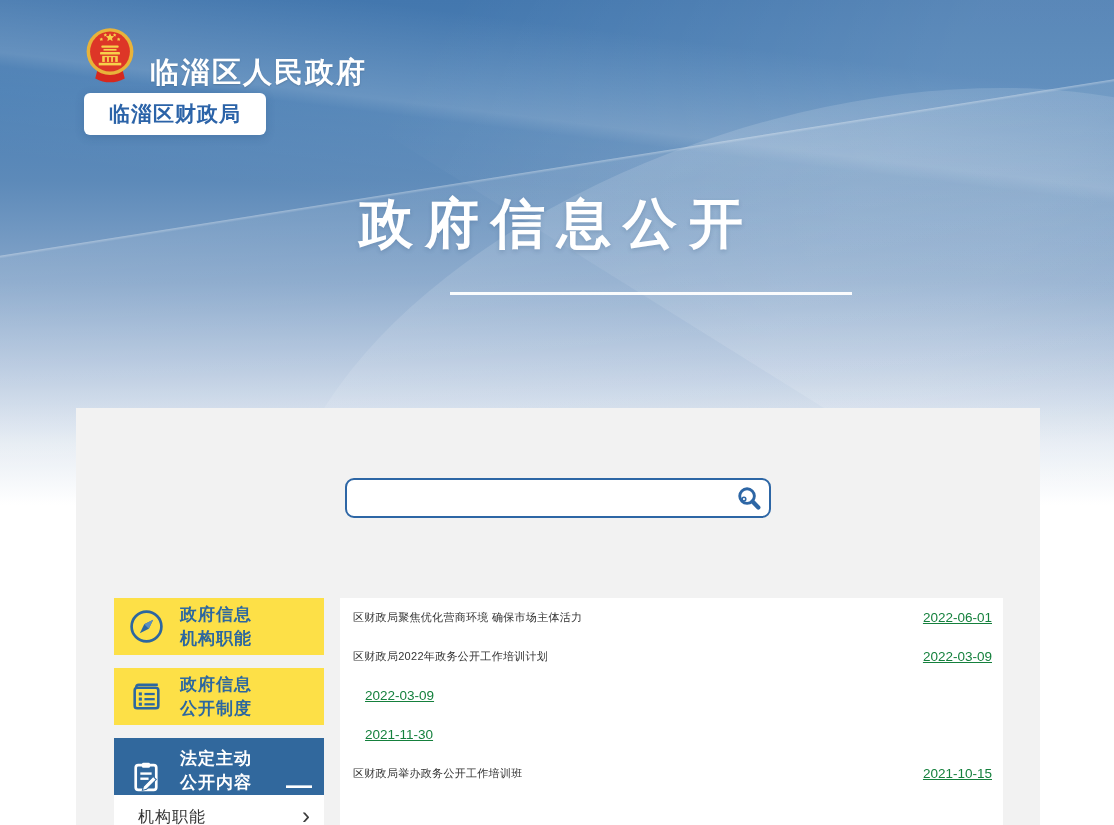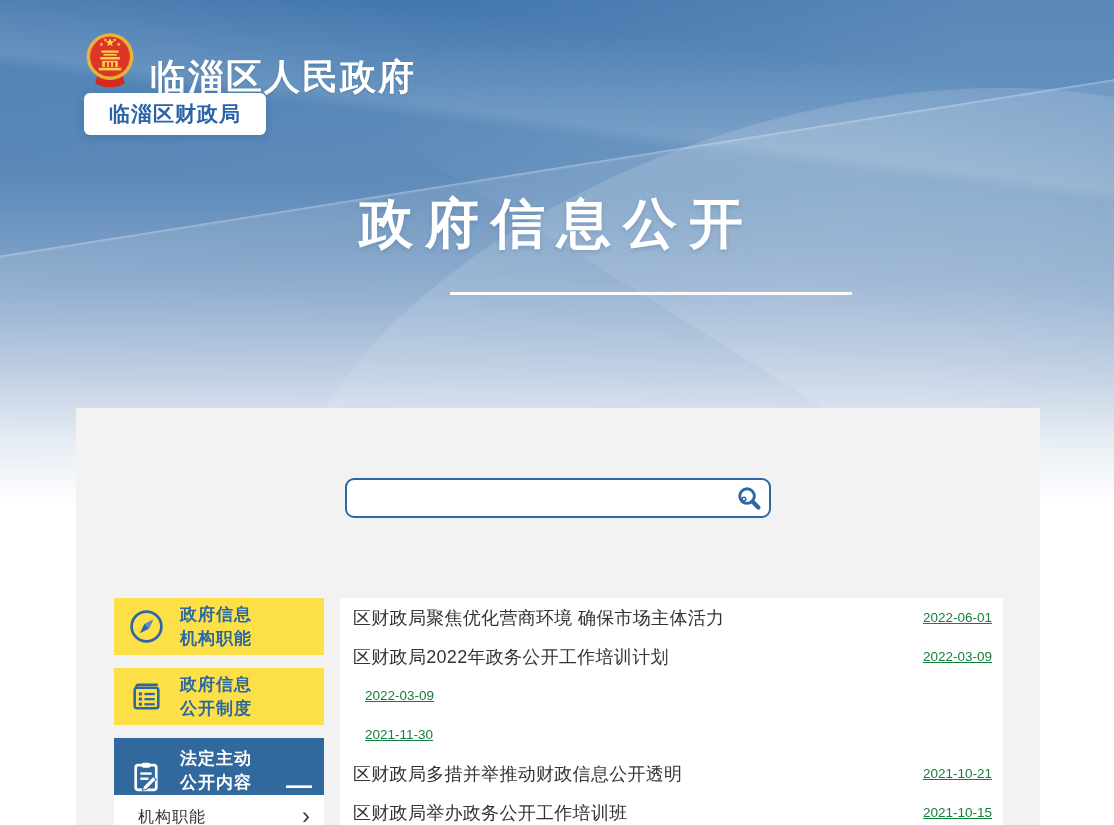--- a/index.html
+++ b/index.html
@@ -21,21 +21,21 @@
   .sw3 { right:-350px; top:-180px; width:1000px; height:620px; transform:rotate(32deg);
     background:linear-gradient(90deg,transparent 0%,rgba(255,255,255,.12) 45%,
                rgba(255,255,255,.12) 60%,transparent 100%); }
   .sw4 { right:-250px; top:120px; width:1100px; height:600px; border-radius:50%;
     transform:rotate(-18deg);
     background:linear-gradient(180deg,rgba(255,255,255,.14) 0%,rgba(255,255,255,.04) 55%,transparent 80%); }
 
   
   .site-home { position:absolute; left:84px; top:17px; display:flex; align-items:center; cursor:pointer; }
   .emblem { width:52px; height:58px; }
-  .site-name { margin-left:14px; color:#fff; font-size:36px; font-weight:bold; letter-spacing:2px;
+  .site-name { margin-left:14px; color:#fff; font-size:29px; font-weight:bold; letter-spacing:2px;
                text-shadow:0 1px 2px rgba(0,0,0,.15);margin-top:36px; }
   .dept-badge { position:absolute; left:84px; top:93px; width:182px; height:42px; background:#fff;
     border-radius:6px; display:flex; align-items:center; justify-content:center; color:#2b63a8;
     font-size:21px; font-weight:bold; letter-spacing:1px; box-shadow:0 2px 8px rgba(30,70,120,.25);
     cursor:pointer; }
 
   
   .hero-title { position:absolute; left:0; top:188px; width:1114px; text-align:center;
     color:#fff; font-size:54px; font-weight:bold; letter-spacing:12px;
     text-shadow:0 2px 4px rgba(30,60,100,.18); white-space:nowrap; }
@@ -66,21 +66,21 @@
   .side-minus { color:#fff; font-size:26px; font-weight:bold; line-height:20px; margin-left:2px; }
   .side-sub { height:44px; background:#fff; display:flex; align-items:center; padding:0 14px 0 24px;
     cursor:pointer; }
   .side-sub-label { font-size:16px; color:#333; flex:1; letter-spacing:1px; }
   .side-chevron { font-size:24px; color:#3c3c3c; line-height:1; margin-top:-3px; }
 
   
   .article-list { position:absolute; left:264px; top:190px; width:663px; bottom:0; background:#fff;
     padding-top:0; }
   .article-row { height:39px; display:flex; align-items:center; padding:0 11px 0 13px; cursor:pointer; }
-  .article-title { flex:1; font-size:18px; color:#333; white-space:nowrap; overflow:hidden;
+  .article-title { flex:1; font-size:11px; color:#333; white-space:nowrap; overflow:hidden;
     text-overflow:ellipsis; letter-spacing:.3px; }
   .article-date { font-size:13.5px; color:#15803d; margin-left:12px; flex:0 0 auto;text-decoration:underline; }
 </style>
 </head>
 <body>
 
 <div class="banner">
   <div class="sw sw1"></div>
   <div class="sw sw2"></div>
   <div class="sw sw3"></div>
@@ -198,22 +198,18 @@
       <span class="article-title">区财政局2022年政务公开工作培训计划</span>
       <span class="article-date">2022-03-09</span>
     </div>
     <div class="article-row">
       <span class="article-date">2022-03-09</span>
     </div>
     <div class="article-row">
       <span class="article-date">2021-11-30</span>
     </div>
     <div class="article-row">
-      <span class="article-title">区财政局多措并举推动财政信息公开透明</span>
-      <span class="article-date">2021-10-21</span>
-    </div>
-    <div class="article-row">
       <span class="article-title">区财政局举办政务公开工作培训班</span>
       <span class="article-date">2021-10-15</span>
     </div>
   </div>
 
 </div>
 
 </body></html>

